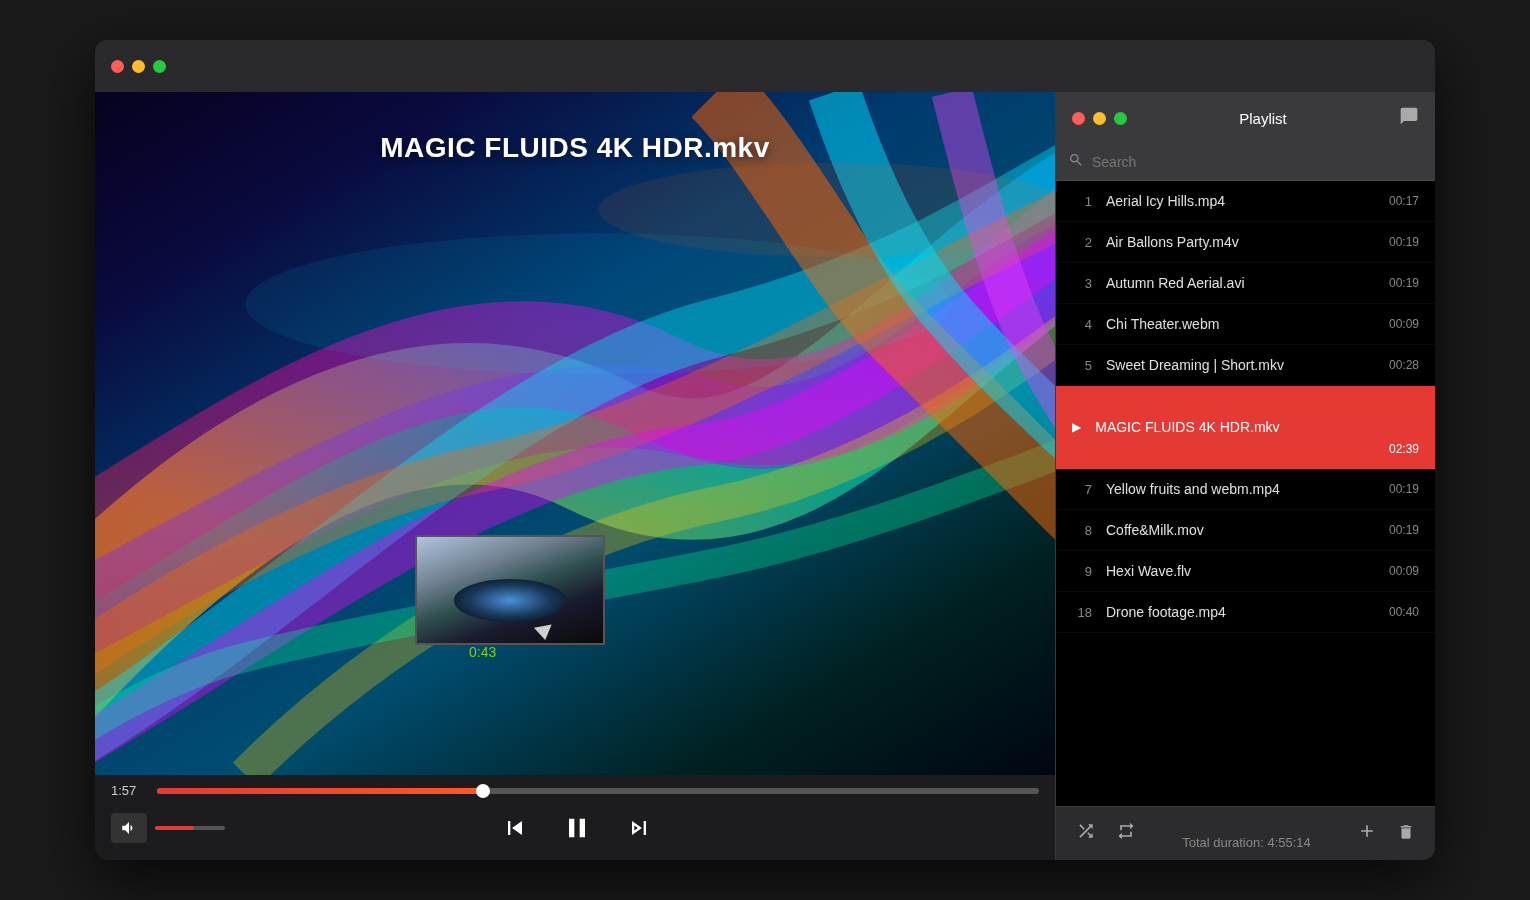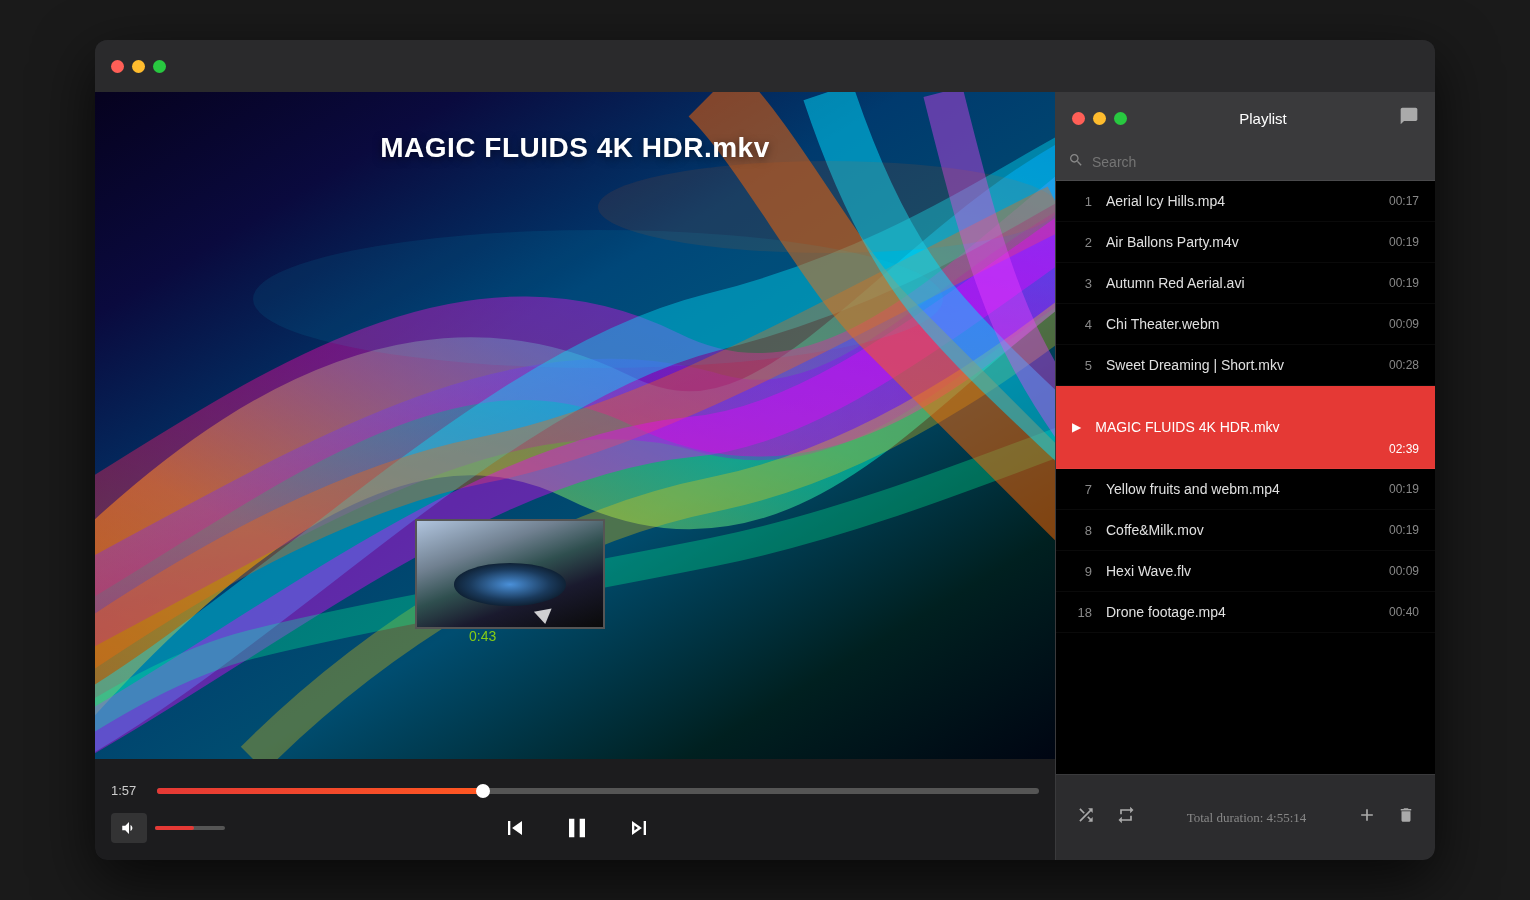--- a/index.html
+++ b/index.html
@@ -125,21 +125,21 @@
       left: 364px;
       color: #84cc16;
       font-size: 14px;
       z-index: 25;
       margin-left: 10px;
     }
 
     
     .controls-bar {
       background: rgba(30, 30, 32, 0.95);
-      padding: 24px 16px 12px;
+      padding: 8px 16px 12px;
       flex-shrink: 0;
     }
 
     .progress-section {
       display: flex;
       align-items: center;
       gap: 10px;
       margin-bottom: 10px;
     }
 
@@ -358,28 +358,27 @@
       margin-left: 12px;
       flex-shrink: 0;
     }
 
     .playlist-item.active .item-duration {
       color: #fff;
       margin-top: 44px;
     }
 
     .playlist-footer {
-      padding: 26px 16px;
+      padding: 10px 16px;
       background: #2c2c2e;
       border-top: 1px solid #3a3a3c;
       display: flex;
-      align-items: center;
+      align-items: flex-end;
       gap: 12px;
       flex-shrink: 0;
-      font-family: Liberation Serif, serif;
     }
 
     .footer-btn {
       background: none;
       border: none;
       color: #aaa;
       cursor: pointer;
       font-size: 18px;
       padding: 4px;
       border-radius: 4px;

